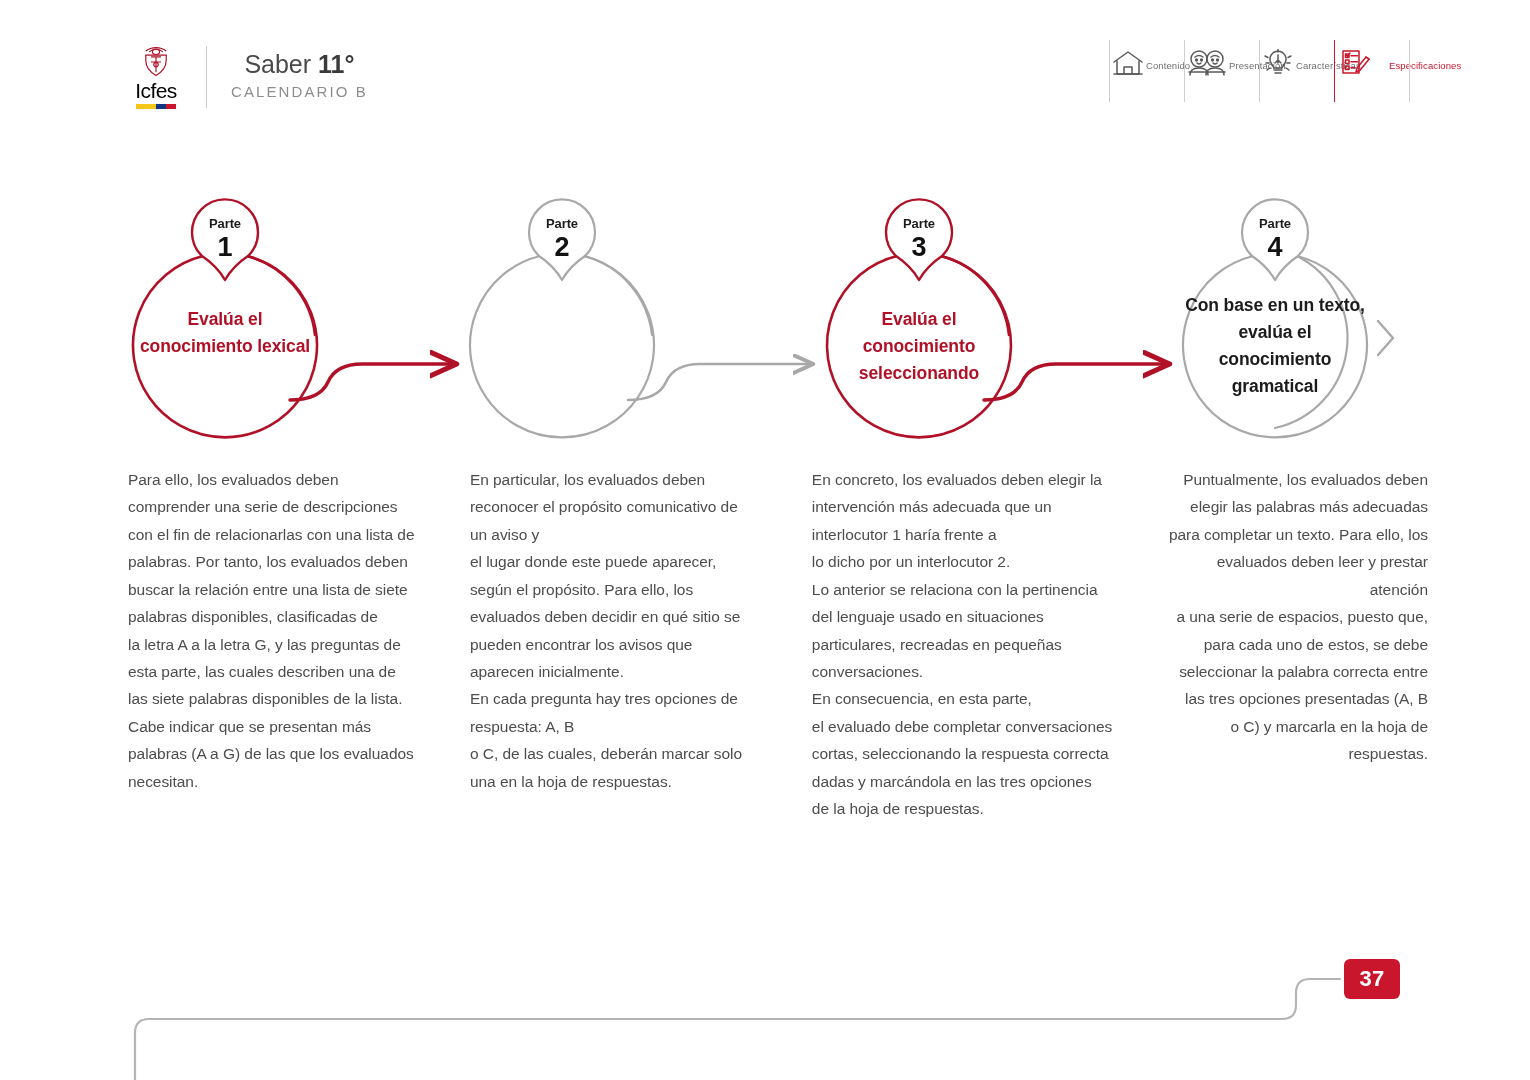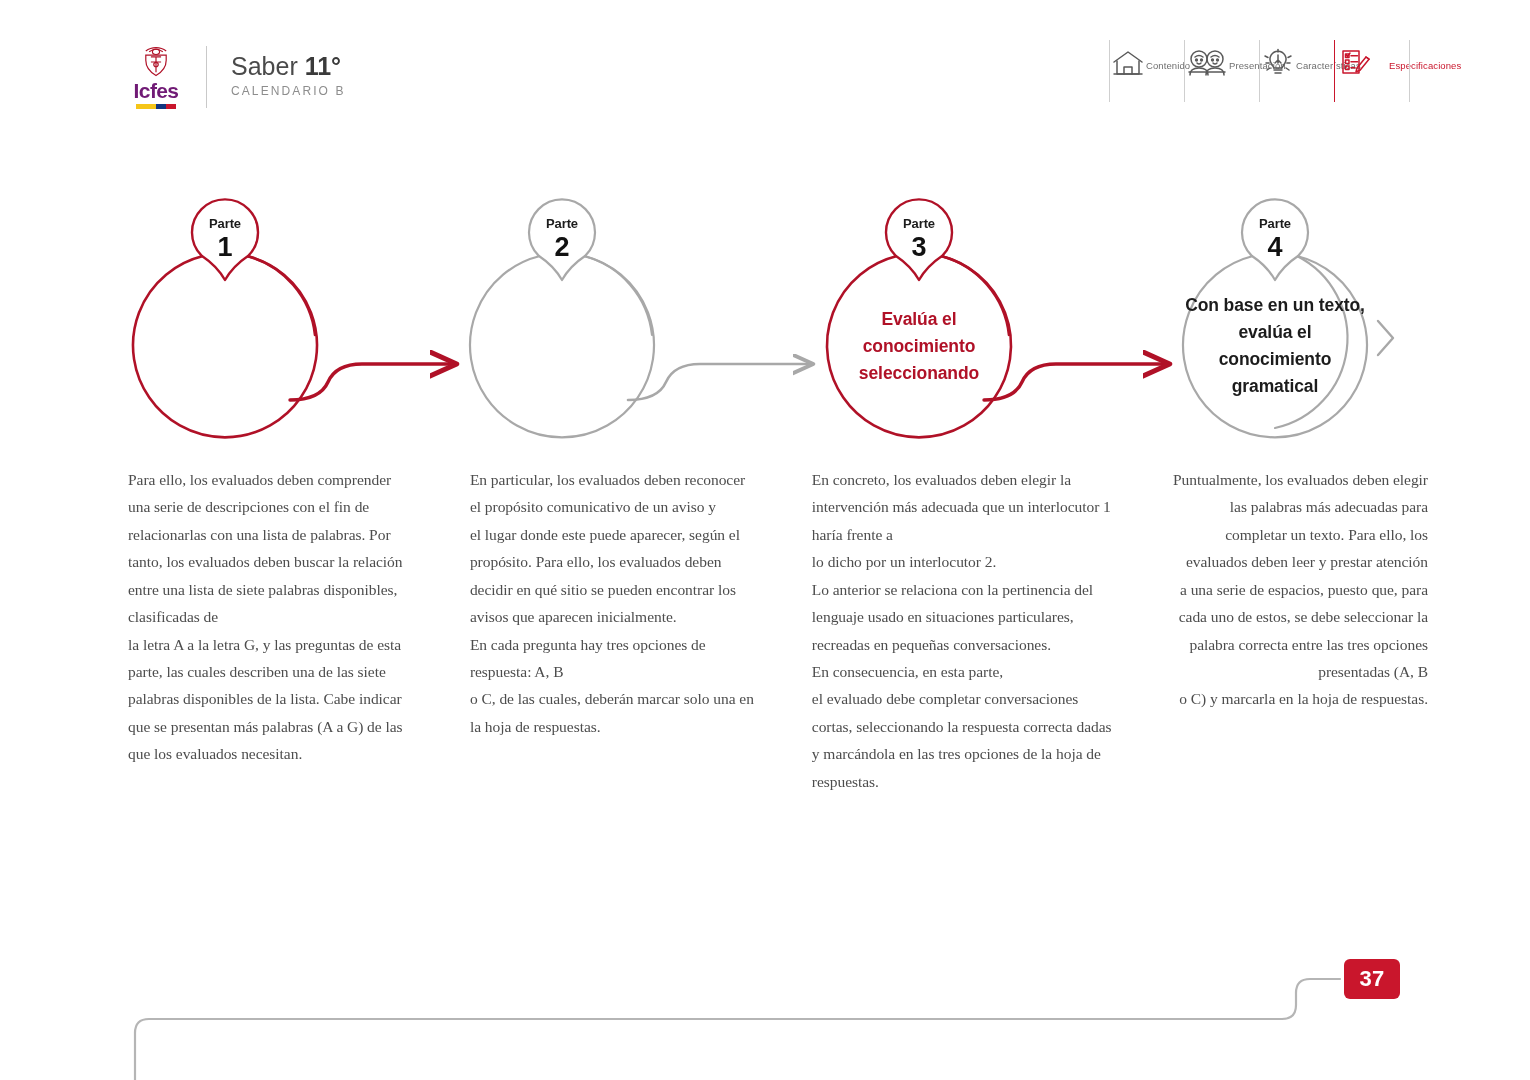--- a/index.html
+++ b/index.html
@@ -36,22 +36,22 @@
   .logo-block {
     width: 56px;
     display: flex;
     flex-direction: column;
     align-items: center;
     justify-content: flex-start;
   }
   .logo-crest { width: 34px; height: 34px; display:block; }
   .logo-word {
     font-size: 21px;
-    font-weight: bold;
-    color: #701a75;
+    font-weight: normal;
+    color: #000000;
     letter-spacing: -0.6px;
     line-height: 1;
     margin-top: 1px;
   }
   .logo-flag {
     margin-top: 3px;
     width: 40px;
     height: 5px;
     display: flex;
   }
@@ -59,31 +59,31 @@
   .logo-flag .f-y { flex: 2; background: #f5c518; }
   .logo-flag .f-b { flex: 1; background: #12357f; }
   .logo-flag .f-r { flex: 1; background: #c9162c; }
 
   .brand-div {
     width: 1px;
     height: 62px;
     background: #c9c9c9;
     margin: 0 24px 0 22px;
   }
-  .brand-titles { padding-bottom: 4px; }
+  .brand-titles { padding-bottom: 4px; text-align: center; }
   .brand-title {
     font-size: 25px;
     color: #4a4a4a;
     font-weight: 400;
     letter-spacing: 0px;
     line-height: 1.15;
   }
   .brand-title b { font-weight: bold; color: #3a3a3a; }
   .brand-sub {
-    font-size: 12px;
+    font-size: 15px;
     color: #8d8d8d;
     letter-spacing: 2.1px;
     margin-top: 4px;
   }
 
   
   .nav {
     position: absolute;
     right: 120px;
     top: 0px;
@@ -157,21 +157,20 @@
   }
 
   
   .columns {
     position: absolute;
     top: 466px;
     left: 128px;
     width: 1300px;
     display: flex;
     gap: 8px;
-    font-family: Liberation Serif, serif;
   }
   .col {
     width: 340px;
     padding-right: 45px;
     font-size: 15.5px;
     line-height: 1.77;
     color: #4d4d4d;
     letter-spacing: -0.05px;
     white-space: pre-line;
   }
@@ -353,20 +352,23 @@
         <path d="M 1253 66 A 92 92 0 1 0 1297 66" fill="none" stroke="#a8a8a8" stroke-width="2.2" stroke-linecap="round"></path>
         <path d="M 1297 66 A 92 92 0 0 1 1275 238" fill="none" stroke="#a8a8a8" stroke-width="2.2" stroke-linecap="round"></path>
         <path d="M 1252 66 a 33 33 0 1 1 46 0 q -15 10 -23 24 q -8 -14 -23 -24 z" fill="#ffffff" stroke="#a8a8a8" stroke-width="2.2" stroke-linejoin="round"></path>
       </g>
 
       <path d="M 1378 131 L 1393 148 L 1378 165" fill="none" stroke="#a8a8a8" stroke-width="2.4" stroke-linecap="round" stroke-linejoin="round"></path>
     </svg>
 
     <div class="badge-parte" style="left:190px; top:26px;">Parte</div>
     <div class="badge-num" style="left:190px; top:44px;">1</div>
+    <div class="node-text red" style="left:130px; top:116px;">Evalúa el
+conocimiento
+lexical</div>
 
     <div class="badge-parte" style="left:527px; top:26px;">Parte</div>
     <div class="badge-num" style="left:527px; top:44px;">2</div>
 
     <div class="badge-parte" style="left:884px; top:26px;">Parte</div>
     <div class="badge-num" style="left:884px; top:44px;">3</div>
     <div class="node-text red" style="left:824px; top:116px;">Evalúa el
 conocimiento
 seleccionando</div>
 

